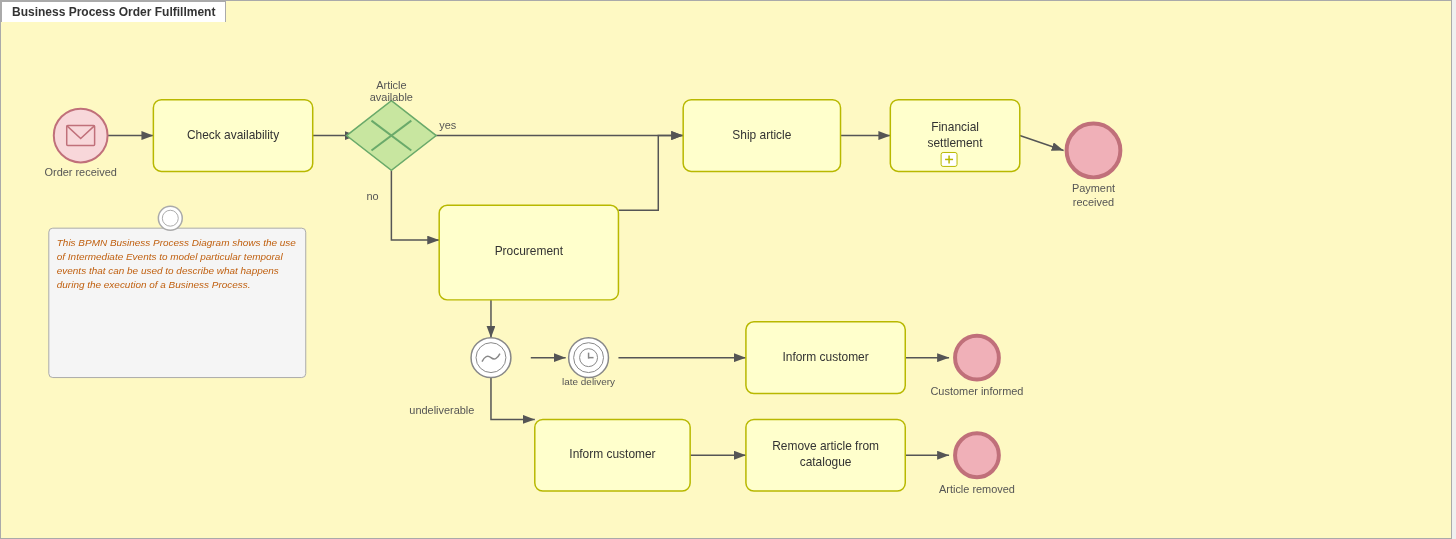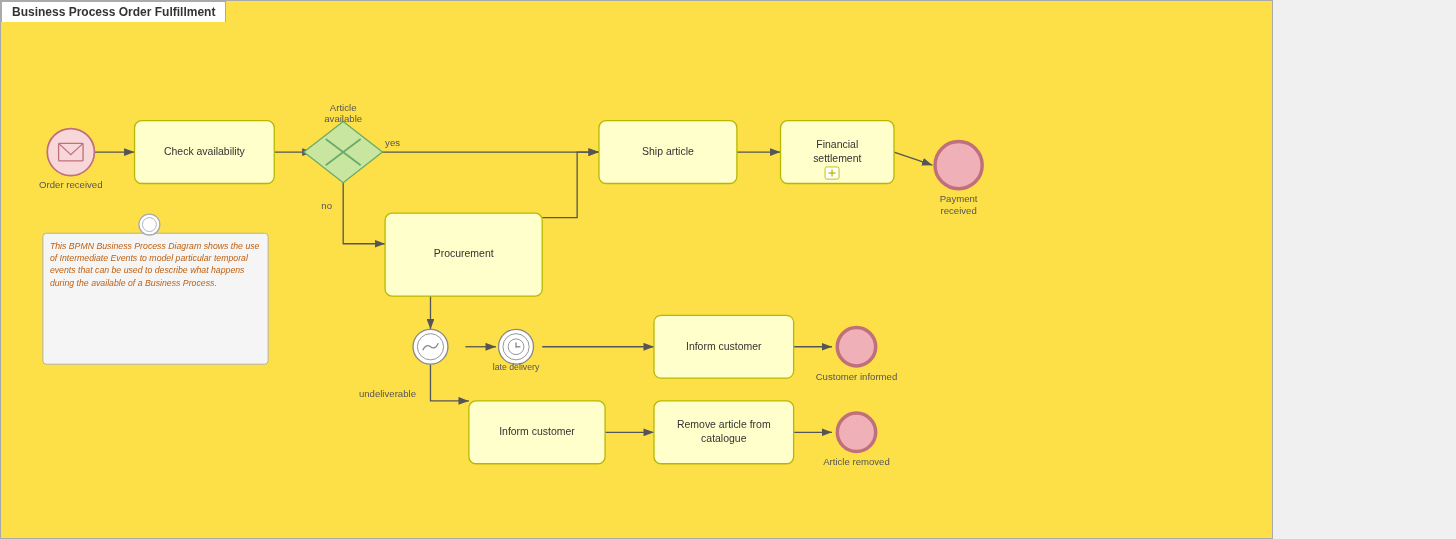--- a/index.html
+++ b/index.html
@@ -1,21 +1,21 @@
 <!DOCTYPE html>
 <html><head>
   <meta charset="utf-8">
   <style>
     * { box-sizing: border-box; margin: 0; padding: 0; }
     body { background: #f0f0f0; font-family: Arial, sans-serif; }
 
     .diagram-container {
-      width: 1273px;
+      width: 1452px;
       height: 539px;
-      background: #fde047;
+      background: #fef9c3;
       border: 1.5px solid #aaa;
       position: relative;
       overflow: hidden;
     }
 
     .title-tab {
       position: absolute;
       top: 0;
       left: 0;
       background: #fff;
@@ -156,21 +156,21 @@
     <line class="arrow" x1="532" y1="358" x2="567" y2="358"></line>
 
     <rect class="annotation-box" x="48" y="228" width="258" height="150"></rect>
 
     <line x1="170" y1="228" x2="170" y2="224" stroke="#aaa" stroke-width="1"></line>
 
     <circle cx="170" cy="218" r="12" fill="#fff" stroke="#aaa" stroke-width="1.5"></circle>
     <circle cx="170" cy="218" r="8" fill="#fff" stroke="#aaa" stroke-width="1"></circle>
 
     <foreignObject x="52" y="232" width="250" height="142">
-      <div xmlns="http://www.w3.org/1999/xhtml" style="font-size:10px; color:#c06010; font-style:italic; line-height:1.4; padding:4px;">This BPMN Business Process Diagram shows the use of Intermediate Events to model particular temporal events that can be used to describe what happens during the available of a Business Process.</div>
+      <div xmlns="http://www.w3.org/1999/xhtml" style="font-size:10px; color:#c06010; font-style:italic; line-height:1.4; padding:4px;">This BPMN Business Process Diagram shows the use of Intermediate Events to model particular temporal events that can be used to describe what happens during the execution of a Business Process.</div>
     </foreignObject>
 
     <g>
       <circle cx="80" cy="135" r="27" class="start-event"></circle>
 
       <rect x="66" y="125" width="28" height="20" fill="none" stroke="#c0707a" stroke-width="1.5" rx="1"></rect>
       <polyline points="66,125 80,138 94,125" fill="none" stroke="#c0707a" stroke-width="1.5"></polyline>
       <text x="80" y="176" font-size="11" fill="#555" text-anchor="middle">Order received</text>
     </g>
 

